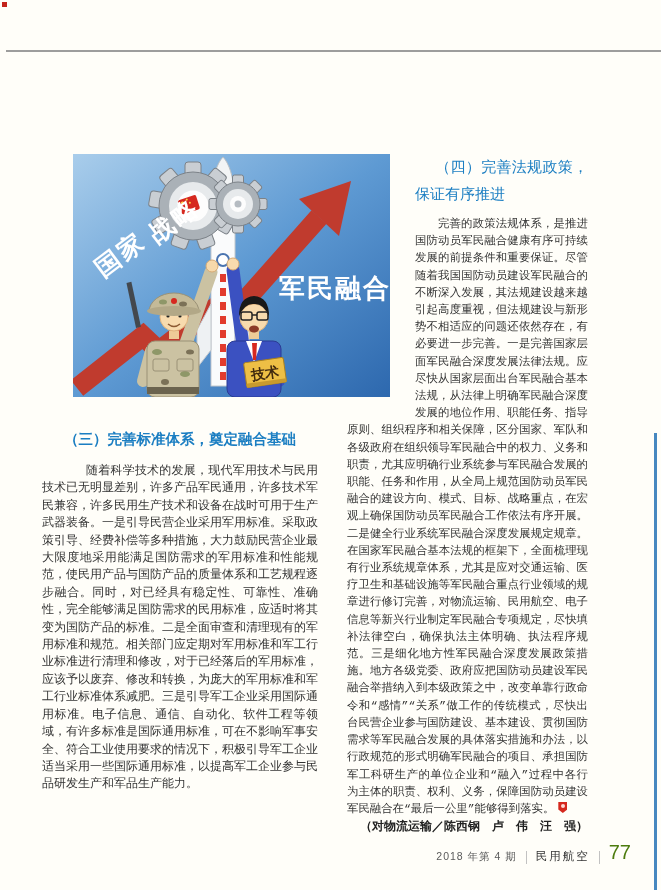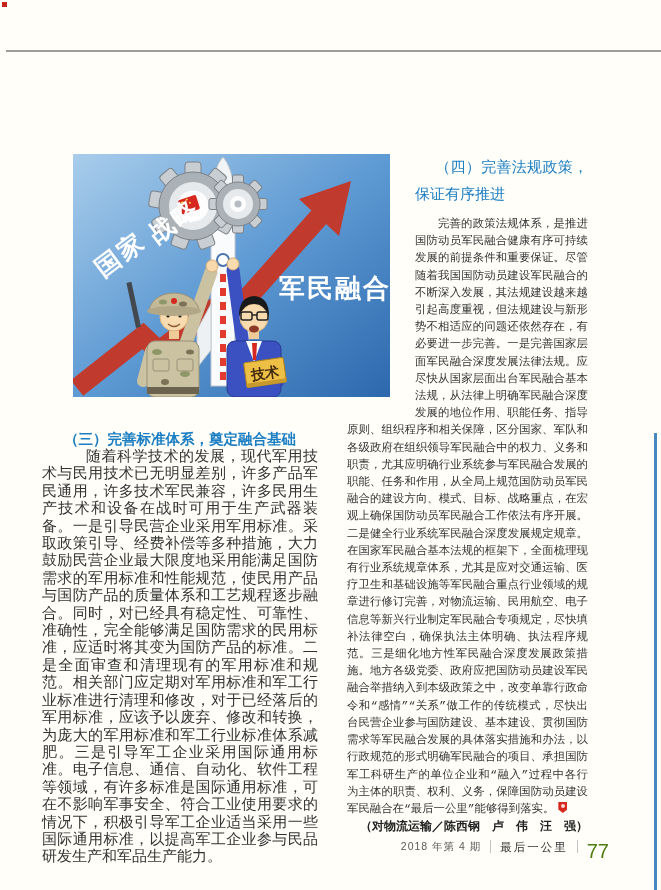--- a/index.html
+++ b/index.html
@@ -9,36 +9,36 @@
   .corner-mark{position:absolute;left:2px;top:2px;width:5px;height:5px;background:#c4241c;}
   .top-rule{position:absolute;left:6px;top:50px;width:655px;height:2px;background:#9d9d9d;}
 
   .illustration{position:absolute;left:73px;top:154px;width:317px;height:243px;}
   .illustration svg{display:block;}
 
   .col-left{position:absolute;left:42px;top:429px;width:276px;}
   .col-right{position:absolute;left:347px;top:153px;width:241px;}
 
   h3{margin:0;font-family:"Liberation Sans","DejaVu Sans",sans-serif;color:#1b7ec2;}
-  .col-left h3{font-size:14.5px;font-weight:bold;text-align:center;line-height:20px;}
+  .col-left h3{font-size:14.5px;font-weight:bold;text-align:center;line-height:20px;margin-bottom:14px;}
   .col-right h3{font-size:15px;font-weight:normal;line-height:27px;text-indent:1.35em;margin-bottom:9px;text-align:justify;}
 
   .wrap-spacer{float:left;width:68px;height:257px;}
 
   p{margin:0;color:#333;text-align:justify;font-family:Liberation Mono, monospace;}
-  .body-left{font-size:15px;line-height:17.4px;text-indent:44px;}
+  .body-left{font-size:12px;line-height:17.4px;text-indent:44px;}
   .body-right{font-size:11.4px;line-height:17.2px;text-indent:23px;}
 
   .end-mark{display:inline-block;width:9px;height:11px;margin-left:4px;vertical-align:-1px;
     background:#d5281e;clip-path:polygon(0 0,100% 0,100% 68%,50% 100%,0 68%);position:relative;}
   .end-mark i{position:absolute;left:2.5px;top:2.5px;width:4px;height:4px;background:#ffd9d4;border-radius:50%;}
 
   .attribution{font-size:12px;font-weight:bold;line-height:17.2px;text-align:right;color:#222;margin-top:1px;}
 
-  .footer{position:absolute;top:840px;right:52px;display:flex;align-items:flex-start;
+  .footer{position:absolute;top:840px;right:30px;display:flex;align-items:flex-end;
     font-family:"Liberation Sans","DejaVu Sans",sans-serif;height:24px;}
   .footer .issue{font-size:10.5px;color:#5a5a5a;letter-spacing:1px;}
   .footer .mag{font-size:11.5px;color:#333;letter-spacing:2px;}
   .footer .pagenum{font-size:20px;color:#4d7c0f;font-weight:500;}
   .footer .sep{width:1px;height:13px;background:#c2c2c2;margin:0 9px;}
 
   .right-rule{position:absolute;left:654px;top:433px;width:3px;height:457px;background:#4788c0;}
 </style>
 </head>
 <body>
@@ -174,19 +174,19 @@
   <div class="col-right">
     <div class="wrap-spacer"></div>
     <h3>（四）完善法规政策，保证有序推进</h3>
     <p class="body-right"><span>完善的政策法规体系，是推进国防动员军民融合健康有序可持续发展的前提条件和重要保证。尽管随着我国国防动员建设军民融合的不断深入发展，其法规建设越来越引起高度重视，但法规建设与新形势不相适应的问题还依然存在，有必要进一步完善。一是完善国家层面军民融合深度发展法律法规。应尽快从国家层面出台军民融合基本法规，从法律上明确军民融合深度发展的地位作用、职能任务、指导原则、组织程序和相关保障，区分国家、军队和各级政府在组织领导军民融合中的权力、义务和职责，尤其应明确行业系统参与军民融合发展的职能、任务和作用，从全局上规范国防动员军民融合的建设方向、模式、目标、战略重点，在宏观上确保国防动员军民融合工作依法有序开展。二是健全行业系统军民融合深度发展规定规章。在国家军民融合基本法规的框架下，全面梳理现有行业系统规章体系，尤其是应对交通运输、医疗卫生和基础设施等军民融合重点行业领域的规章进行修订完善，对物流运输、民用航空、电子信息等新兴行业制定军民融合专项规定，尽快填补法律空白，确保执法主体明确、执法程序规范。三是细化地方性军民融合深度发展政策措施。地方各级党委、政府应把国防动员建设军民融合举措纳入到本级政策之中，改变单靠行政命令和“感情”“关系”做工作的传统模式，尽快出台民营企业参与国防建设、基本建设、贯彻国防需求等军民融合发展的具体落实措施和办法，以行政规范的形式明确军民融合的项目、承担国防军工科研生产的单位企业和“融入”过程中各行为主体的职责、权利、义务，保障国防动员建设军民融合在“最后一公里”能够得到落实。</span><span class="end-mark"><i></i></span></p>
     <p class="attribution">（对物流运输／陈西钢　卢　伟　汪　强）</p>
   </div>
 
   <div class="footer">
     <span class="issue">2018 年第 4 期</span>
     <span class="sep"></span>
-    <span class="mag">最后一公里</span>
+    <span class="mag">民用航空</span>
     <span class="sep"></span>
     <span class="pagenum">77</span>
   </div>
 
   <div class="right-rule"></div>
 </div>
 
 </body></html>

